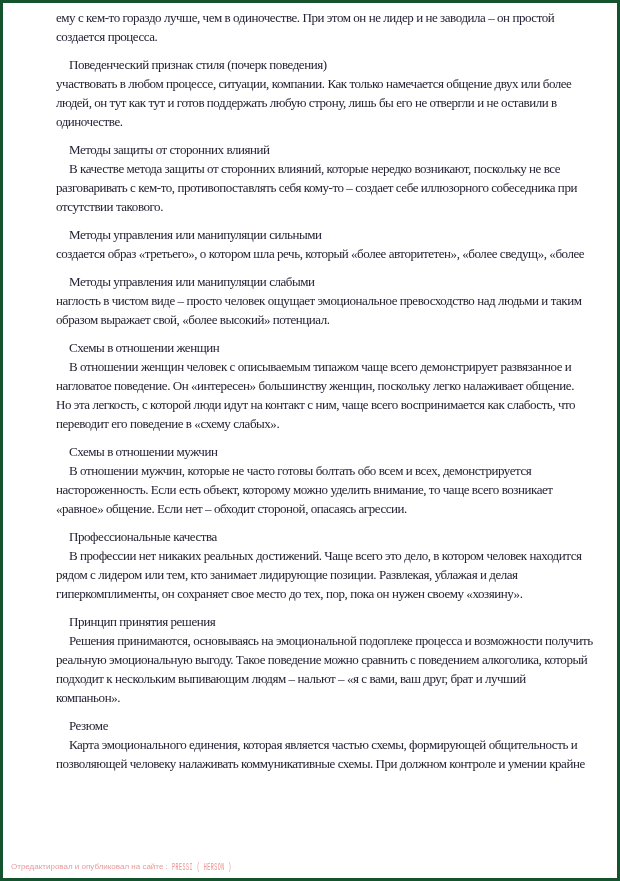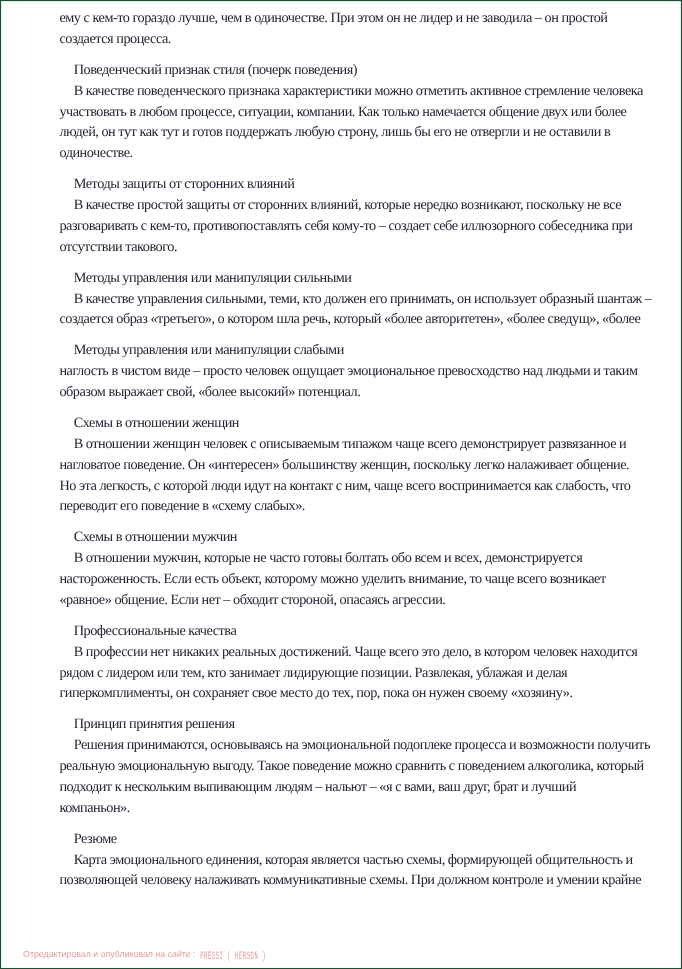--- a/index.html
+++ b/index.html
@@ -2,21 +2,21 @@
 <html lang="ru"><head>
 <meta charset="utf-8">
 <style>
   html, body { margin: 0; padding: 0; background: #ffffff; }
   .page {
     position: relative;
     width: 620px;
     height: 881px;
     background: #ffffff;
     box-sizing: border-box;
-    border: 1px solid #14532d;
+    border: 3px solid #14532d;
     overflow: hidden;
     font-family: "Liberation Serif", "DejaVu Serif", serif;
     color: #232334;
   }
   .content {
     position: absolute;
     top: 5px;
     left: 53px;
     right: 7px;
   }
@@ -26,21 +26,21 @@
     font-size: 13px;
     line-height: 19px;
     height: 19px;
     white-space: nowrap;
     letter-spacing: -0.45px;
     overflow: visible;
   }
   .indent { padding-left: 13px; }
   .footer {
     position: absolute;
-    left: 20px;
+    left: 8px;
     bottom: 5px;
     white-space: nowrap;
     font-family: "Liberation Sans", "DejaVu Sans", sans-serif;
     margin-top: 20px;
   }
   .footer .credit {
     font-size: 8px;
     color: #e89a9a;
     letter-spacing: 0px;
   }
@@ -59,34 +59,32 @@
 <body>
 
 <div class="page">
   <div class="content" id="content">
       <div class="section first">
         <div class="line">ему с кем-то гораздо лучше, чем в одиночестве. При этом он не лидер и не заводила – он простой</div>
         <div class="line">создается процесса.</div>
       </div>
       <div class="section">
         <div class="line indent">Поведенческий признак стиля (почерк поведения)</div>
-        <div class="line indent">В качестве поведенческого признака характеристики можно отметить активное стремление человека</div>
         <div class="line">участвовать в любом процессе, ситуации, компании. Как только намечается общение двух или более</div>
         <div class="line">людей, он тут как тут и готов поддержать любую строну, лишь бы его не отвергли и не оставили в</div>
         <div class="line">одиночестве.</div>
       </div>
       <div class="section">
         <div class="line indent">Методы защиты от сторонних влияний</div>
-        <div class="line indent">В качестве простой защиты от сторонних влияний, которые нередко возникают, поскольку не все</div>
+        <div class="line indent">В качестве метода защиты от сторонних влияний, которые нередко возникают, поскольку не все</div>
         <div class="line">разговаривать с кем-то, противопоставлять себя кому-то – создает себе иллюзорного собеседника при</div>
         <div class="line">отсутствии такового.</div>
       </div>
       <div class="section">
         <div class="line indent">Методы управления или манипуляции сильными</div>
-        <div class="line indent">В качестве управления сильными, теми, кто должен его принимать, он использует образный шантаж –</div>
         <div class="line">создается образ «третьего», о котором шла речь, который «более авторитетен», «более сведущ», «более</div>
       </div>
       <div class="section">
         <div class="line indent">Методы управления или манипуляции слабыми</div>
         <div class="line">наглость в чистом виде – просто человек ощущает эмоциональное превосходство над людьми и таким</div>
         <div class="line">образом выражает свой, «более высокий» потенциал.</div>
       </div>
       <div class="section">
         <div class="line indent">Схемы в отношении женщин</div>
         <div class="line indent">В отношении женщин человек с описываемым типажом чаще всего демонстрирует развязанное и</div>

